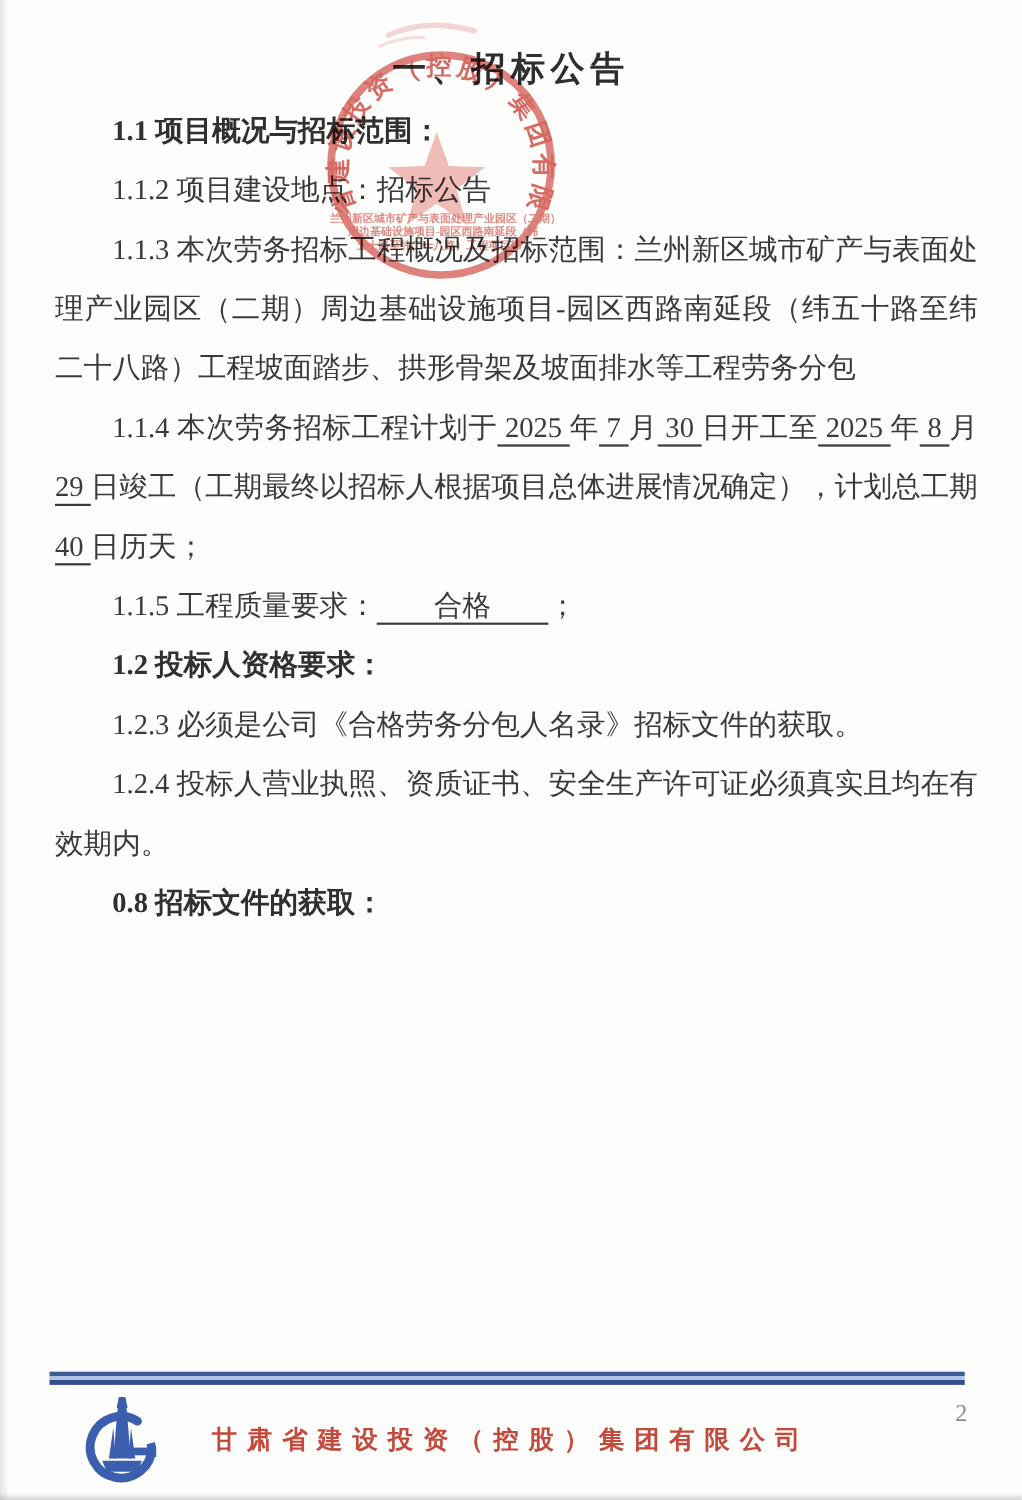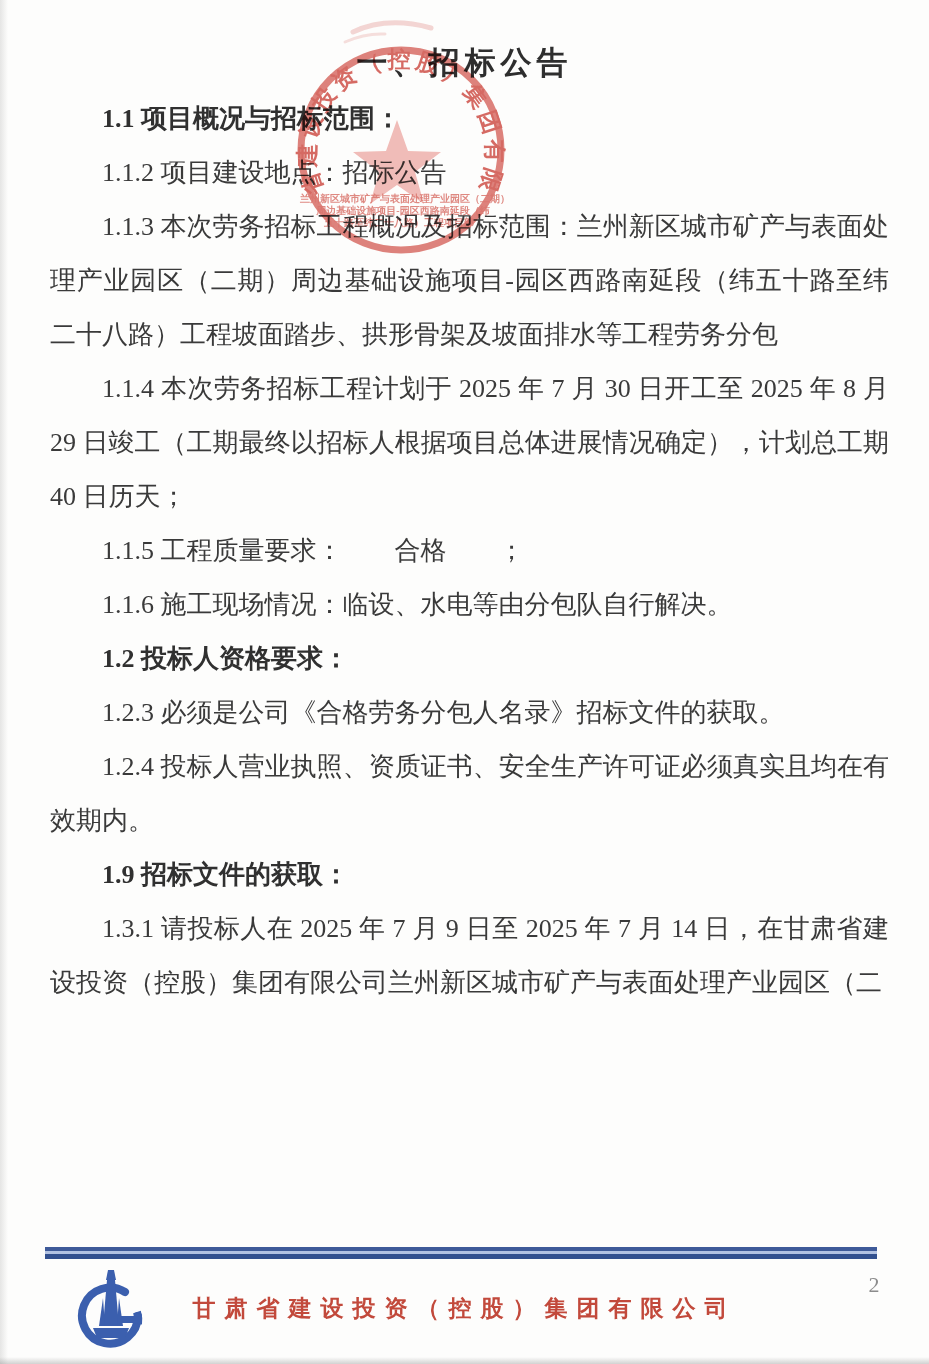--- a/index.html
+++ b/index.html
@@ -23,21 +23,21 @@
     text-align:center;font-size:31px;font-weight:700;color:#2e2e2e;
     letter-spacing:5px;
   }
   .doc-body{
     position:absolute;top:92px;left:50px;right:40px;
     font-size:26px;line-height:54px;color:#3a3a3a;
     text-align:justify;
   }
   .para{margin:0;text-indent:2em;}
   .para.bold{font-weight:700;color:#303030;}
-  .u{text-underline-offset:7px;text-decoration-thickness:1.5px;margin-top:13px;}
+  .u{text-decoration:underline;text-underline-offset:7px;text-decoration-thickness:1.5px;margin-top:13px;}
   
   .stamp{
     position:absolute;left:293px;top:16px;width:218px;height:248px;
     opacity:.82;mix-blend-mode:multiply;pointer-events:none;
   }
   
   .footer-rule{
     position:absolute;left:45px;top:1247px;width:832px;height:12px;
     background:linear-gradient(180deg,#3e5a99 0 30%,#b2c2e2 30% 62%,#32508f 62% 100%);
   }
@@ -58,26 +58,24 @@
 <div class="page">
 
   <div class="doc-title">一、招标公告</div>
 
   <div class="doc-body">
       <p class="para bold"><span>1.1 项目概况与招标范围：</span></p>
       <p class="para"><span>1.1.2 项目建设地点：招标公告</span></p>
       <p class="para"><span>1.1.3 本次劳务招标工程概况及招标范围：兰州新区城市矿产与表面处理产业园区（二期）周边基础设施项目-园区西路南延段（纬五十路至纬二十八路）工程坡面踏步、拱形骨架及坡面排水等工程劳务分包</span></p>
       <p class="para"><span>1.1.4 本次劳务招标工程计划于</span><span class="u"> 2025 </span><span>年</span><span class="u"> 7 </span><span>月</span><span class="u"> 30 </span><span>日开工至</span><span class="u"> 2025 </span><span>年</span><span class="u"> 8 </span><span>月</span><span class="u"> 29 </span><span>日竣工（工期最终以招标人根据项目总体进展情况确定），计划总工期</span><span class="u"> 40 </span><span>日历天；</span></p>
       <p class="para"><span>1.1.5 工程质量要求：</span><span class="u">　　合格　　</span><span>；</span></p>
-      <p class="para"><span>1.1.6 施工现场情况：临设、水电等由</span><span class="u">分包队自行</span><span>解决。</span></p>
       <p class="para bold"><span>1.2 投标人资格要求：</span></p>
       <p class="para"><span>1.2.3 必须是公司《合格劳务分包人名录》招标文件的获取。</span></p>
       <p class="para"><span>1.2.4 投标人营业执照、资质证书、安全生产许可证必须真实且均在有效期内。</span></p>
-      <p class="para bold"><span>1.9 招标文件的获取：</span></p>
-      <p class="para"><span>1.3.1 请投标人在</span><span class="u"> 2025 年 7 月 9 日</span><span>至</span><span class="u"> 2025 年 7 月 14 日</span><span>，在</span><span class="u">甘肃省建设投资（控股）集团有限公司兰州新区城市矿产与表面处理产业园区（二</span></p>
+      <p class="para bold"><span>0.8 招标文件的获取：</span></p>
     </div>
 
   <svg class="stamp" viewBox="0 0 218 248" xmlns="http://www.w3.org/2000/svg">
 
     <path d="M60,16 q34,-16 78,-4" fill="none" stroke="#e3938d" stroke-width="5" stroke-linecap="round" opacity="0.45"></path>
     <path d="M52,26 q20,-9 40,-8" fill="none" stroke="#e3938d" stroke-width="3" stroke-linecap="round" opacity="0.35"></path>
 
     <circle cx="108" cy="134" r="100" fill="none" stroke="#d4574e" stroke-width="7" opacity="0.9"></circle>
 
     <defs>

